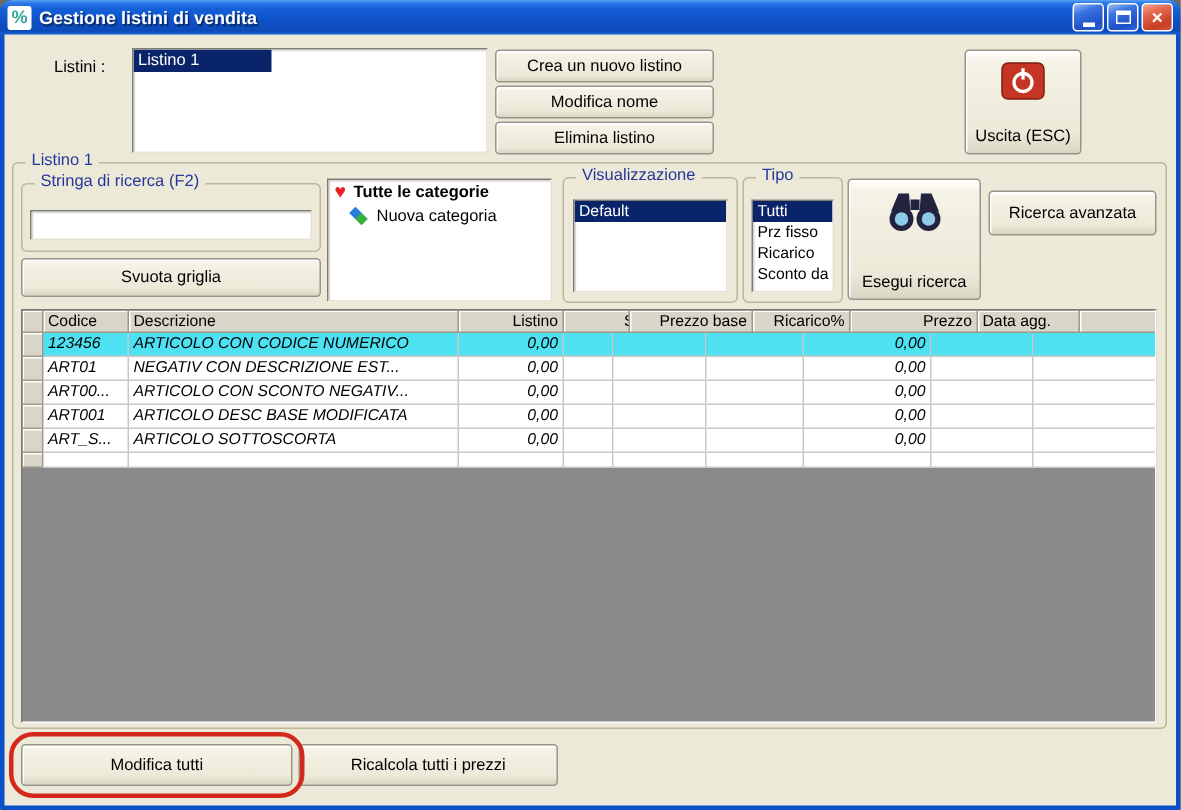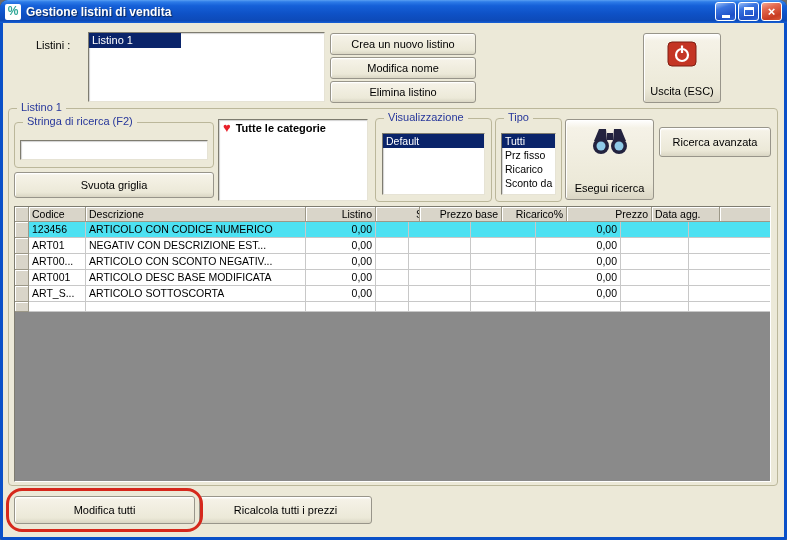--- a/index.html
+++ b/index.html
@@ -61,21 +61,21 @@
   
   .grid { position:absolute; left:14px; top:206px; width:757px; height:276px; background:#8A8A8A;
           border:1px solid; border-color:#7E7C70 #FFFFFF #FFFFFF #7E7C70; overflow:hidden; }
   .g-head,.g-row { display:flex; width:100%; }
   .gh-cell { flex:none; height:15px; background:#D9D5C9; border-right:1px solid #9C9888;
              border-bottom:1px solid #9C9888; box-shadow:inset 1px 1px 0 #fff;
              font-size:10.5px; line-height:14px; padding:0 3px; overflow:hidden; white-space:nowrap; }
   .gh-cell.r { text-align:right; }
   .gh-cell.rowhdr { width:14px; padding:0; }
   .gh-cell.fill { flex:1; border-right:none; }
-  .g-row { height:16px; }
+  .g-row { height:16px;font-style:italic; }
   .g-cell { flex:none; height:16px; background:#fff; border-right:1px solid #C8C8C8;
             border-bottom:1px solid #C8C8C8; font-size:10.5px; line-height:15px; padding:0 3px;
             overflow:hidden; white-space:nowrap; }
   .g-cell.r { text-align:right; }
   .g-cell.rowhdr { width:14px; padding:0; background:#D9D5C9; border-right:1px solid #9C9888;
                    border-bottom:1px solid #9C9888; box-shadow:inset 1px 1px 0 #fff; }
   .g-cell.fill { flex:1; border-right:none; }
   .g-row.sel .g-cell:not(.rowhdr) { background:var(--cyan); }
   .g-row.emptyrow,.g-row.emptyrow .g-cell { height:10px; }
 
@@ -131,20 +131,27 @@
     <span class="group-label">Stringa di ricerca (F2)</span>
   </div>
   <input class="field sunken" style="left: 20px; top: 140px; width: 188px; height: 20px;" value="">
 
   <button class="btn" style="left:14px;top:172px;width:200px;height:26px">Svuota griglia</button>
 
   <div class="tree sunken" id="cat-tree" style="left:218px;top:119px;width:150px;height:82px">
       <div class="tree-item">
         <span class="heart">♥</span>
         <span class="tree-label b">Tutte le categorie</span>
+      </div>
+      <div class="tree-item indent">
+        <span class="cat-icon">
+          <i class="d1"></i>
+          <i class="d2"></i>
+        </span>
+        <span class="tree-label">Nuova categoria</span>
       </div>
     </div>
 
   <div class="group" style="left:375px;top:118px;width:117px;height:84px">
     <span class="group-label">Visualizzazione</span>
   </div>
   <div class="listbox sunken" id="vis-lb" style="left:382px;top:133px;width:103px;height:62px">
       <div class="lb-item sel">Default</div>
     </div>
 

